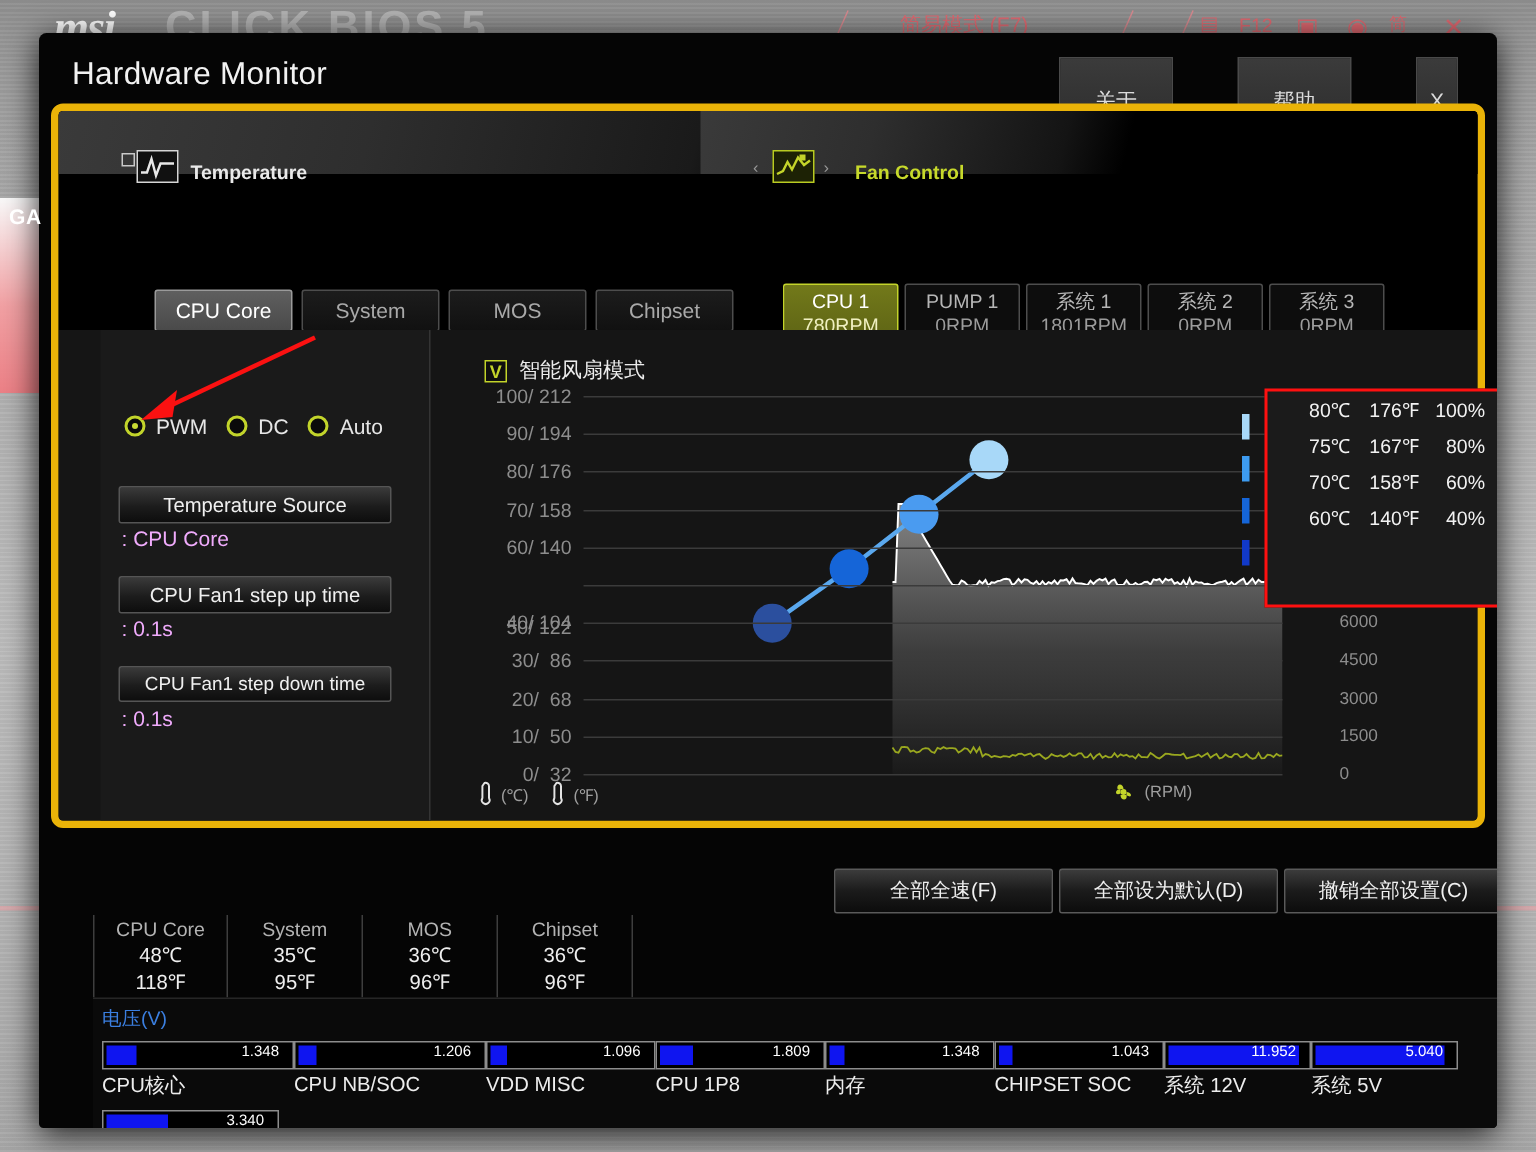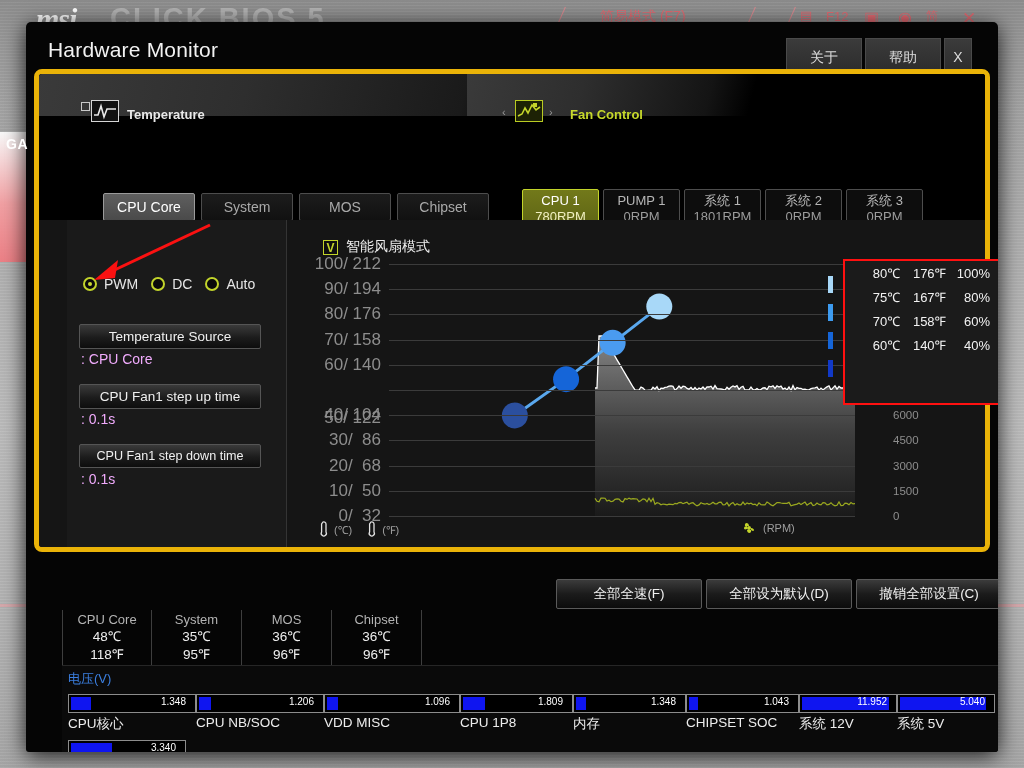--- a/index.html
+++ b/index.html
@@ -46,22 +46,23 @@
   #dlg-title {
     position:absolute; left:22px; top:16px;
     font-size:21px; color:#f2f2f2; letter-spacing:.2px;
   }
   
   .winbtns { position:absolute; right:26px; top:16px; display:flex; gap:3px; }
   .winbtn {
     background:linear-gradient(180deg,#3b3b3b,#2a2a2a);
     border:1px solid #4a4a4a;
     color:#dcdcdc; font-size:14px;
-    padding:10px 0; width:76px; text-align:center;
+    padding:20px 0; width:76px; text-align:center;
     cursor:pointer;
+    margin-left:40px;
   }
   .winbtn.sm { width:28px; }
 
   
   #panel {
     position:absolute; left:8px; top:47px; width:956px; height:483px;
     border:5px solid #eab308; border-radius:8px;
     background:#0a0a0a;
     overflow:hidden;
   }
@@ -137,21 +138,21 @@
   .chart-wrap { position:absolute; left:250px; top:0; right:0; height:337px; }
   .smartchk { position:absolute; left:34px; top:18px; display:flex; align-items:center; gap:8px; }
   .chkbox { width:15px; height:15px; border:1px solid #c3d42a; background:#0f0f0f;
             color:#c3d42a; font:bold 12px "Liberation Sans",sans-serif; text-align:center; line-height:14px; cursor:pointer;}
   .smartchk span.t { color:#ececec; font-size:14px; }
 
   .plot {
     position:absolute; left:100px; top:44px; width:466px; height:252px;
   }
   .ytickL { position:absolute; right:calc(100% + 8px); transform:translateY(-50%);
-            color:#8d8d8d; font-size:17px; white-space:pre; text-align:right; }
+            color:#8d8d8d; font-size:13px; white-space:pre; text-align:right; }
   .ytickR { position:absolute; left:calc(100% + 38px); transform:translateY(-50%);
             color:#8d8d8d; font-size:11.5px; white-space:nowrap; }
   .gline { position:absolute; left:0; width:100%; height:1px; background:#3b3b3b; }
 
   
   .legend { position:absolute; left:28px; top:300px; display:flex; align-items:center; gap:3px; color:#9e9e9e; font-size:11px;}
   .legend .u { margin-right:10px; }
   .legend-r { position:absolute; left:452px; top:300px; display:flex; align-items:center; gap:6px; color:#9e9e9e; font-size:11px;}
 
   
@@ -468,21 +469,21 @@
           <div class="vlabel">CPU核心</div>
         </div>
         <div class="vitem">
           <div class="vtrack" style="width: 128px;">
             <div class="vfill" style="width: 12.4px;"></div>
             <div class="vnum">1.206</div>
           </div>
           <div class="vlabel">CPU NB/SOC</div>
         </div>
         <div class="vitem">
-          <div class="vtrack" style="width: 136px;">
+          <div class="vtrack" style="width: 113px;">
             <div class="vfill" style="width: 10.9px;"></div>
             <div class="vnum">1.096</div>
           </div>
           <div class="vlabel">VDD MISC</div>
         </div>
         <div class="vitem">
           <div class="vtrack" style="width: 113px;">
             <div class="vfill" style="width: 21.8px;"></div>
             <div class="vnum">1.809</div>
           </div>

